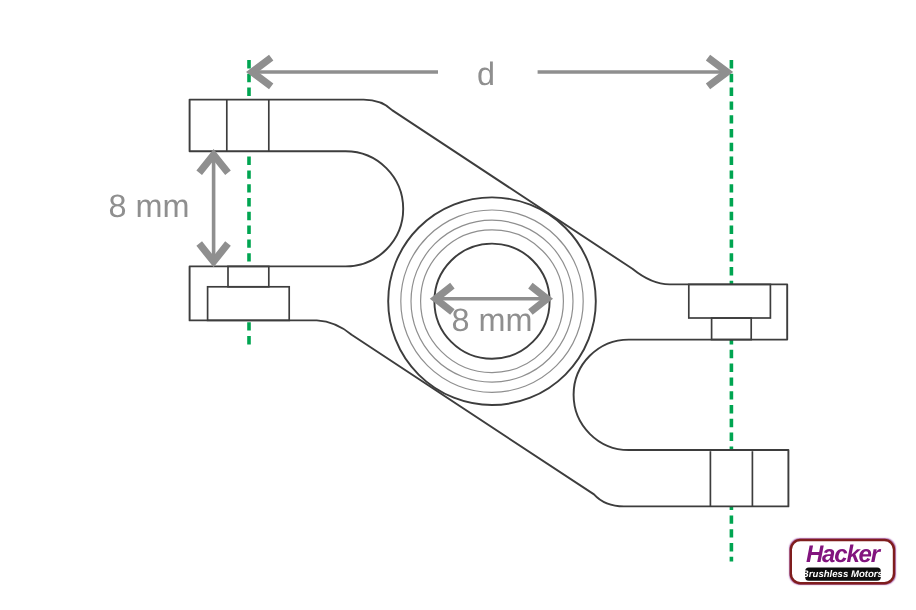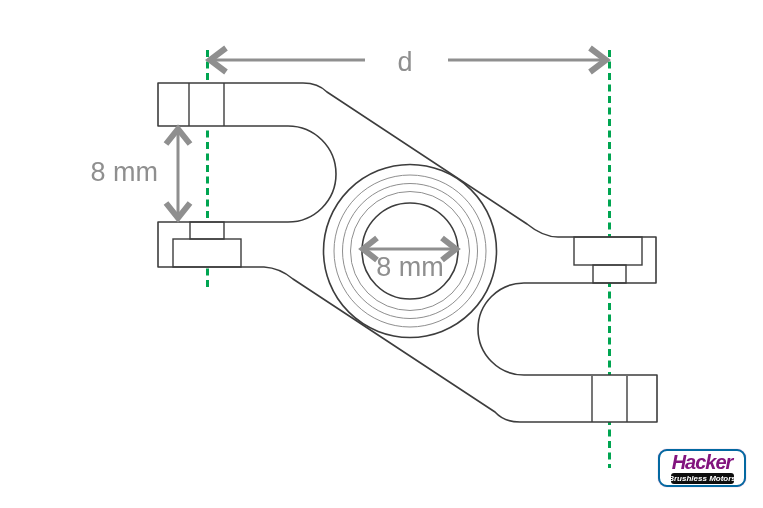--- a/index.html
+++ b/index.html
@@ -21,21 +21,21 @@
   }
   
   .logo {
     position: absolute;
     left: 658px;
     top: 449px;
     width: 88px;
     height: 38px;
     box-sizing: border-box;
     background: #ffffff;
-    border: 2px solid #0369a1;
+    border: 2px solid #7f1d1d;
     border-radius: 9px;
     display: flex;
     flex-direction: column;
     align-items: center;
     justify-content: flex-start;
     box-shadow: 0 0 1px #b06cb0;
   }
   .logo-brand {
     color: #82147e;
     font-weight: bold;

